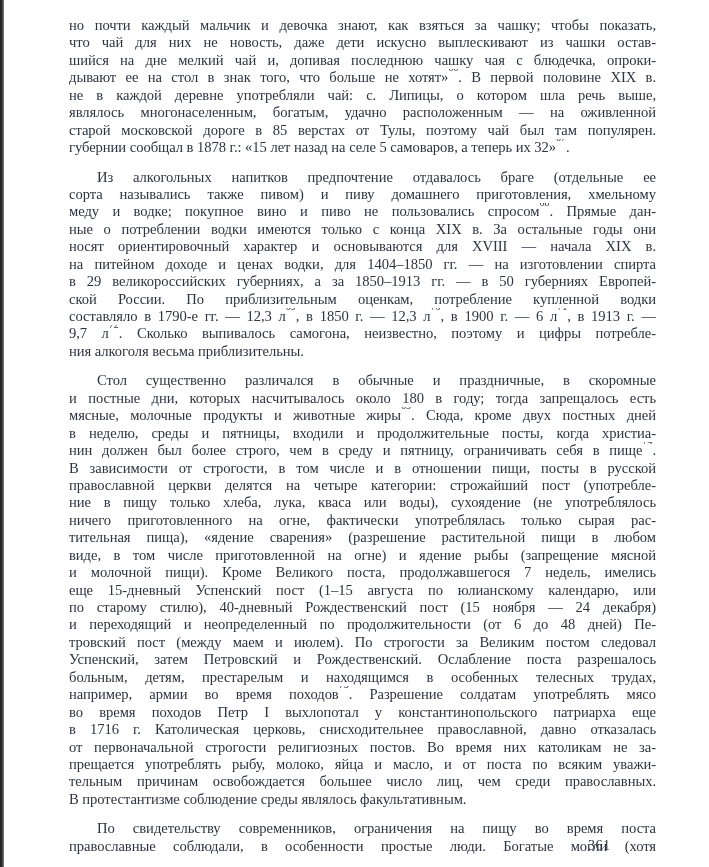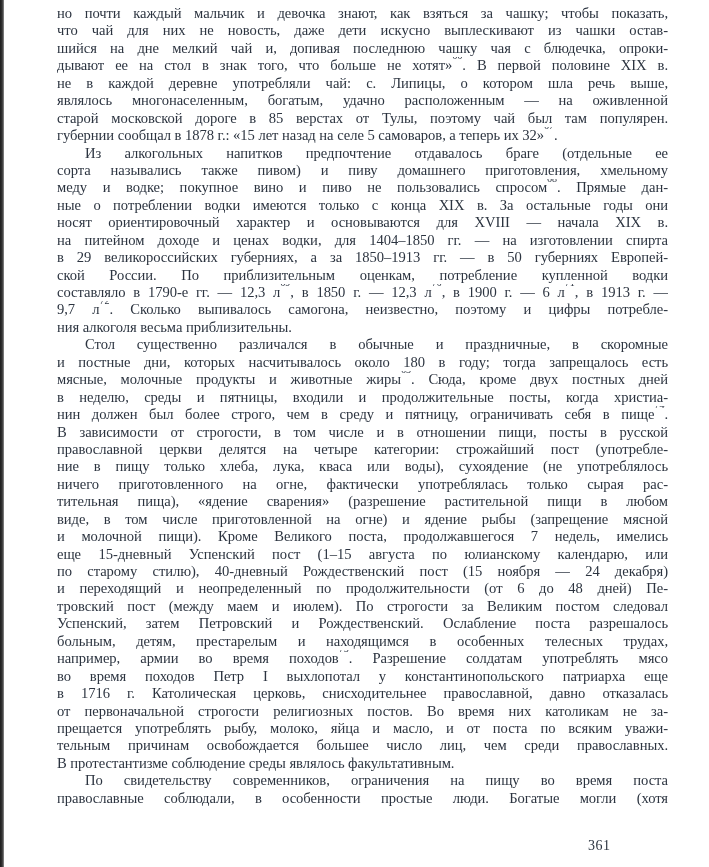--- a/index.html
+++ b/index.html
@@ -19,21 +19,21 @@
     position: absolute;
     left: 0; top: 0;
     width: 4px; height: 867px;
     background: linear-gradient(90deg, #1c1c1c 0%, #343434 55%, #8f8f8f 100%);
   }
   .text-block {
     position: absolute;
     left: 57px; top: 5px;
     width: 611px;
   }
-  .paragraph { margin: 0; padding: 0; }
+  .paragraph { margin: 12px; padding: 0; }
   .line {
     font-size: 14.6px;
     line-height: 17.45px;
     height: 17.45px;
     overflow: hidden;
     letter-spacing: -0.05px;
     text-align: justify;
     text-align-last: justify;
   }
   .line.final { text-align-last: left; }

